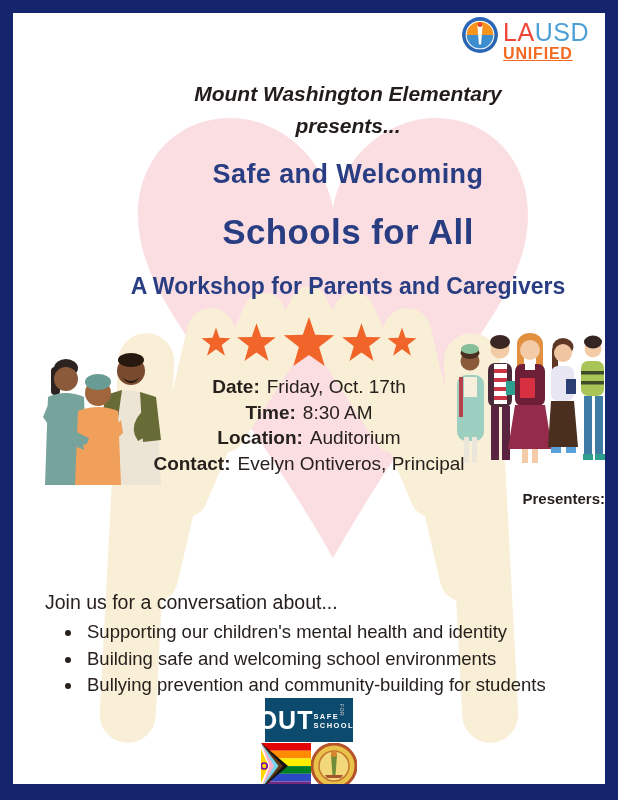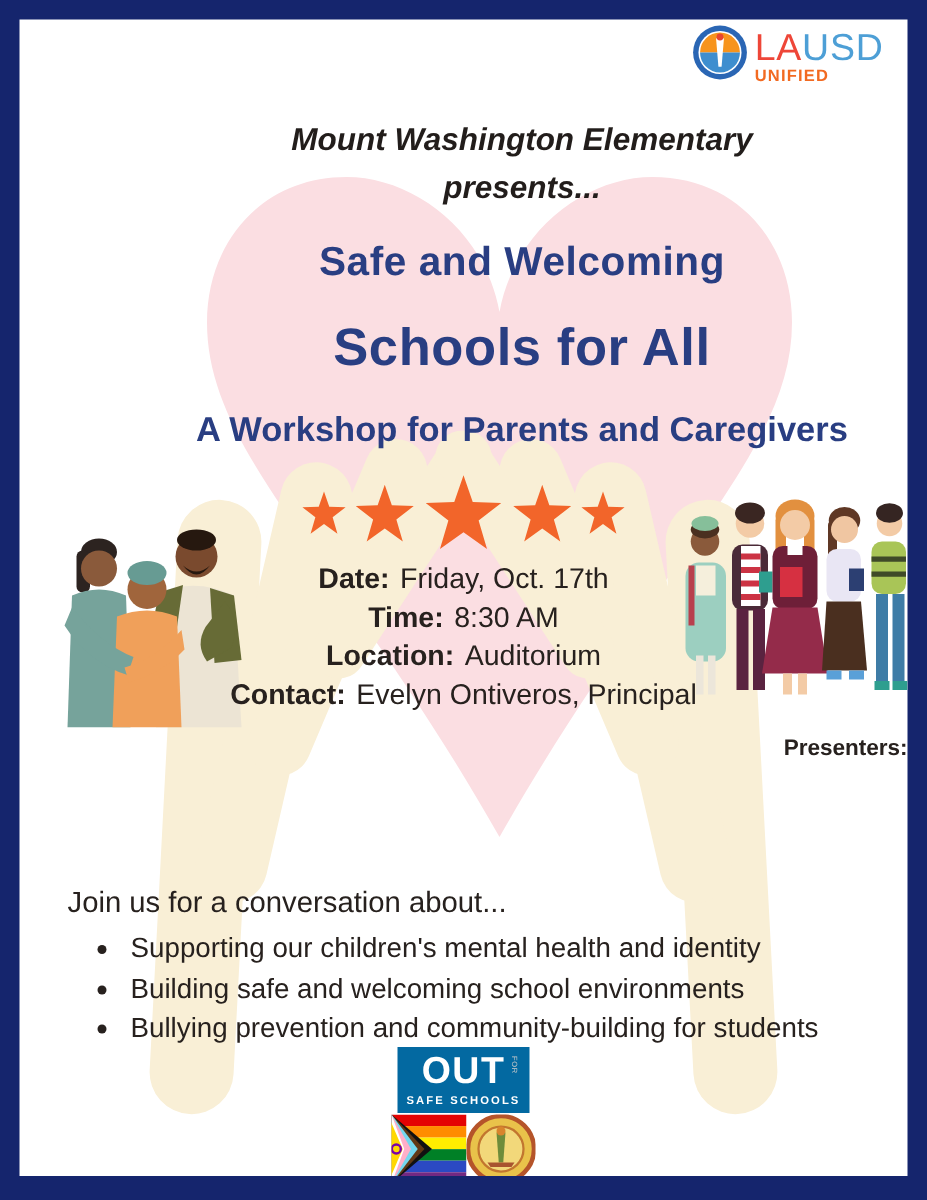--- a/index.html
+++ b/index.html
@@ -16,21 +16,21 @@
     background:#ffffff;
     overflow:hidden;
   }
   .bg-art{position:absolute;left:0;top:0;width:592px;height:771px;pointer-events:none;}
   
   .lausd{position:absolute;top:3px;right:16px;display:flex;align-items:flex-start;gap:4px;}
   .lausd-word{display:flex;flex-direction:column;line-height:1;margin-top:4px;}
   .lausd-row{font-weight:normal;font-size:25px;letter-spacing:0.5px;}
   .lausd-la{color:#ee4638;}
   .lausd-usd{color:#4d9fd6;}
-  .lausd-unified{color:#f26a21;font-weight:bold;font-size:11px;letter-spacing:0.8px;margin-top:1px;}
+  .lausd-unified{color:#f26a21;font-weight:bold;font-size:16px;letter-spacing:0.8px;margin-top:1px;text-decoration:underline;}
   
   .cline{position:absolute;left:0;width:100%;text-align:center;padding-left:39px;}
   .intro1{top:69px;font-size:21px;font-style:italic;font-weight:600;color:#221d1b;}
   .intro2{top:101px;font-size:21px;font-style:italic;font-weight:600;color:#221d1b;}
   .title1{top:146px;font-size:27px;font-weight:700;color:#293e82;letter-spacing:0.4px;}
   .title2{top:199px;font-size:35px;font-weight:700;color:#293e82;letter-spacing:0.4px;}
   .subtitle{top:260px;font-size:23px;font-weight:600;color:#293e82;}
   
   .stars{position:absolute;top:301px;left:0;width:100%;display:flex;justify-content:center;align-items:center;gap:3px;}
   .stars svg{display:block;}
@@ -43,21 +43,21 @@
   .detail-label{font-weight:700;margin-right:7px;margin-top:40px;}
   
   .presenters-heading{position:absolute;top:477px;left:0;width:100%;text-align:right;font-size:15px;font-weight:700;color:#27211e;}
   .presenter-lines{position:absolute;top:497px;left:0;width:100%;text-align:center;font-size:14.5px;color:#27211e;line-height:19.5px;}
   
   .joinus{position:absolute;top:578px;left:32px;font-size:19.5px;color:#27211e;}
   .bullets{position:absolute;top:606px;left:52px;margin:0;padding-left:18px;font-size:18.5px;color:#27211e;line-height:26.5px;}
   .bullets li{padding-left:4px;}
   
   .out-logo{position:absolute;top:685px;left:0;width:100%;display:flex;flex-direction:column;align-items:center;}
-  .out-box{position:relative;width:88px;height:44px;background:#0369a1;color:#ffffff;display:flex;flex-direction:column;align-items:center;justify-content:center;}
+  .out-box{position:relative;width:88px;height:44px;background:#0c4a6e;color:#ffffff;display:flex;flex-direction:row;align-items:center;justify-content:center;}
   .out-main{font-weight:800;font-size:25px;line-height:1;letter-spacing:1px;}
   .out-sub{font-weight:700;font-size:7.5px;letter-spacing:1.4px;margin-top:2px;}
   .out-for{position:absolute;right:5px;top:9px;font-size:5px;color:#c9c9c9;transform:rotate(90deg);letter-spacing:0.5px;}
   .out-flags{display:flex;margin-top:1px;}
 </style>
 </head>
 <body>
 
 <div class="page">
   <div class="content">

